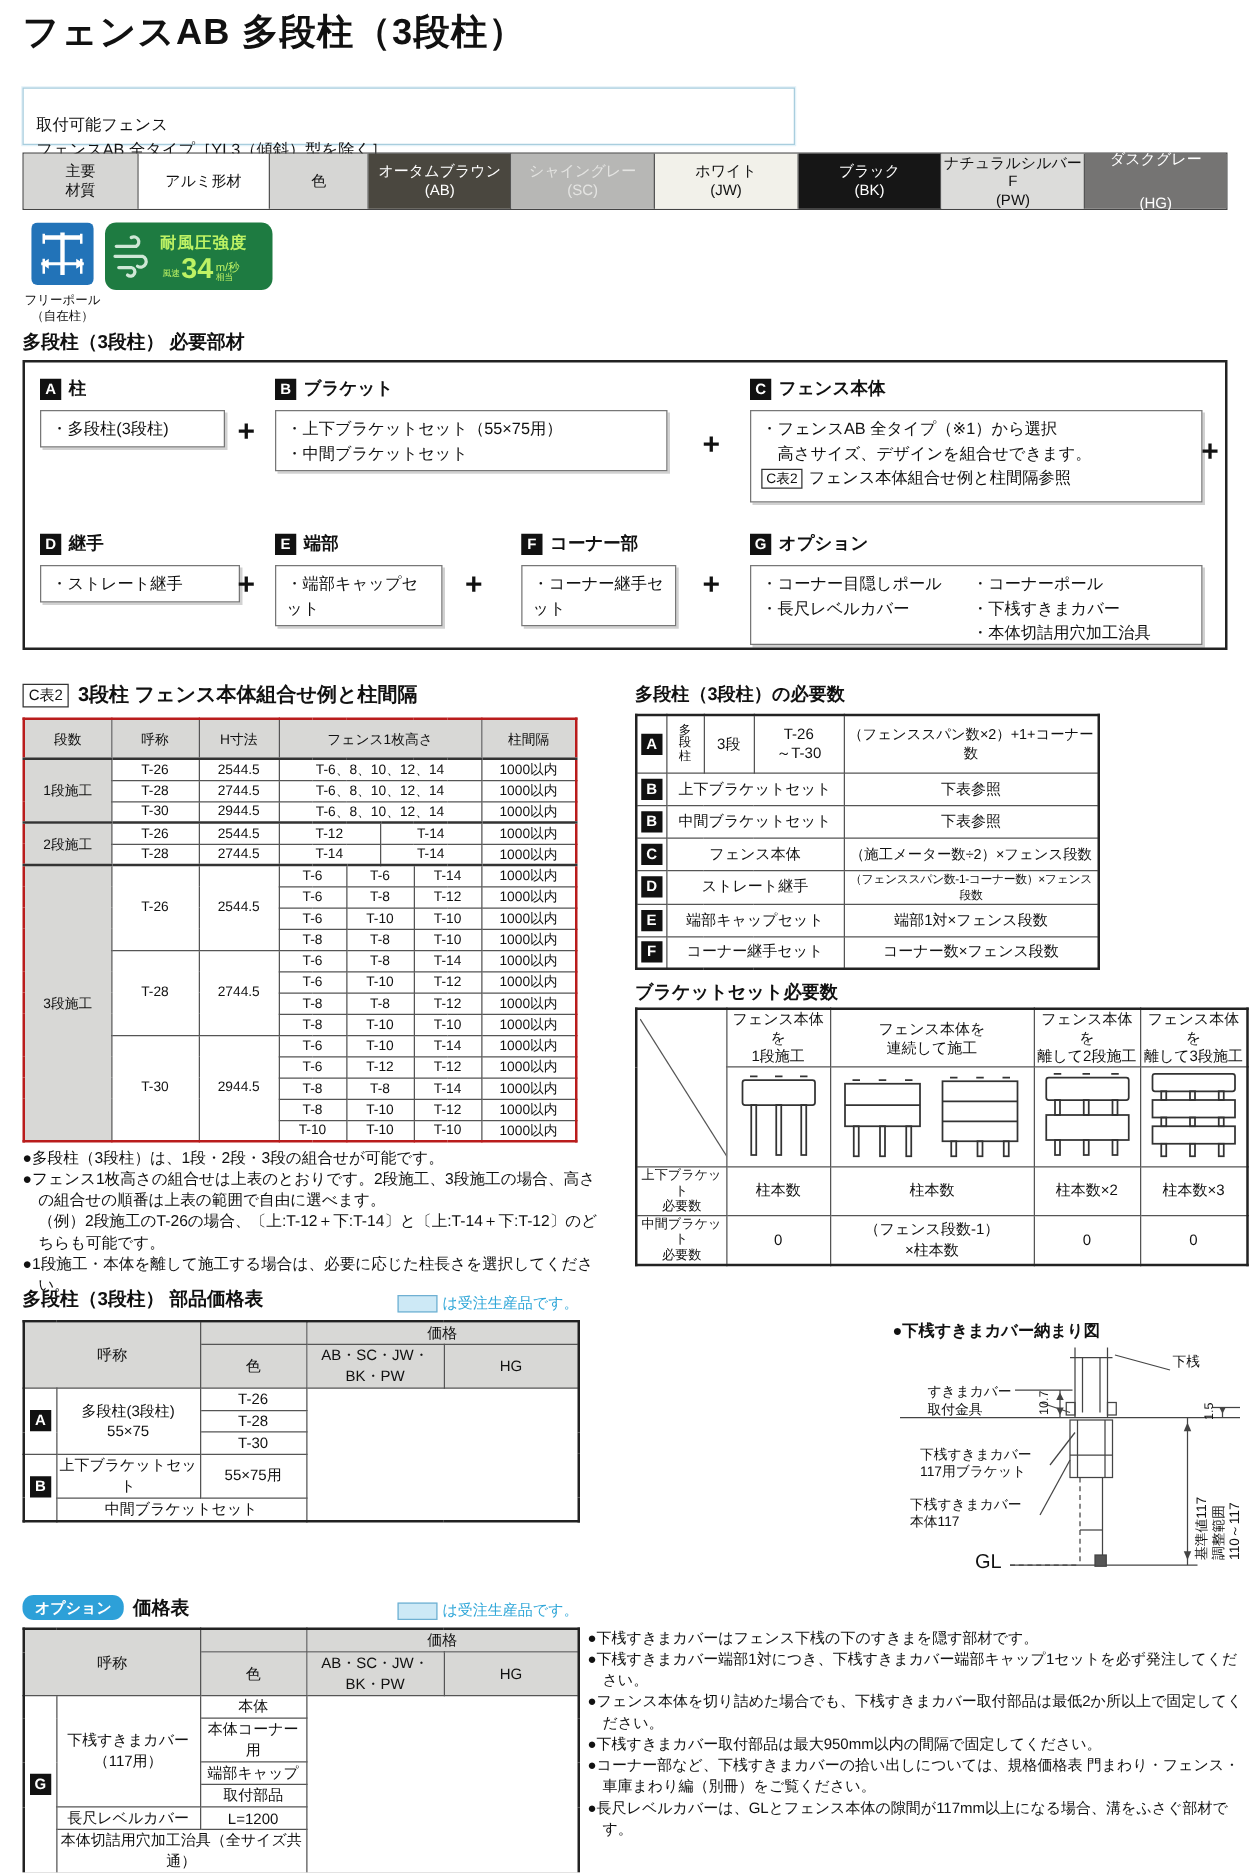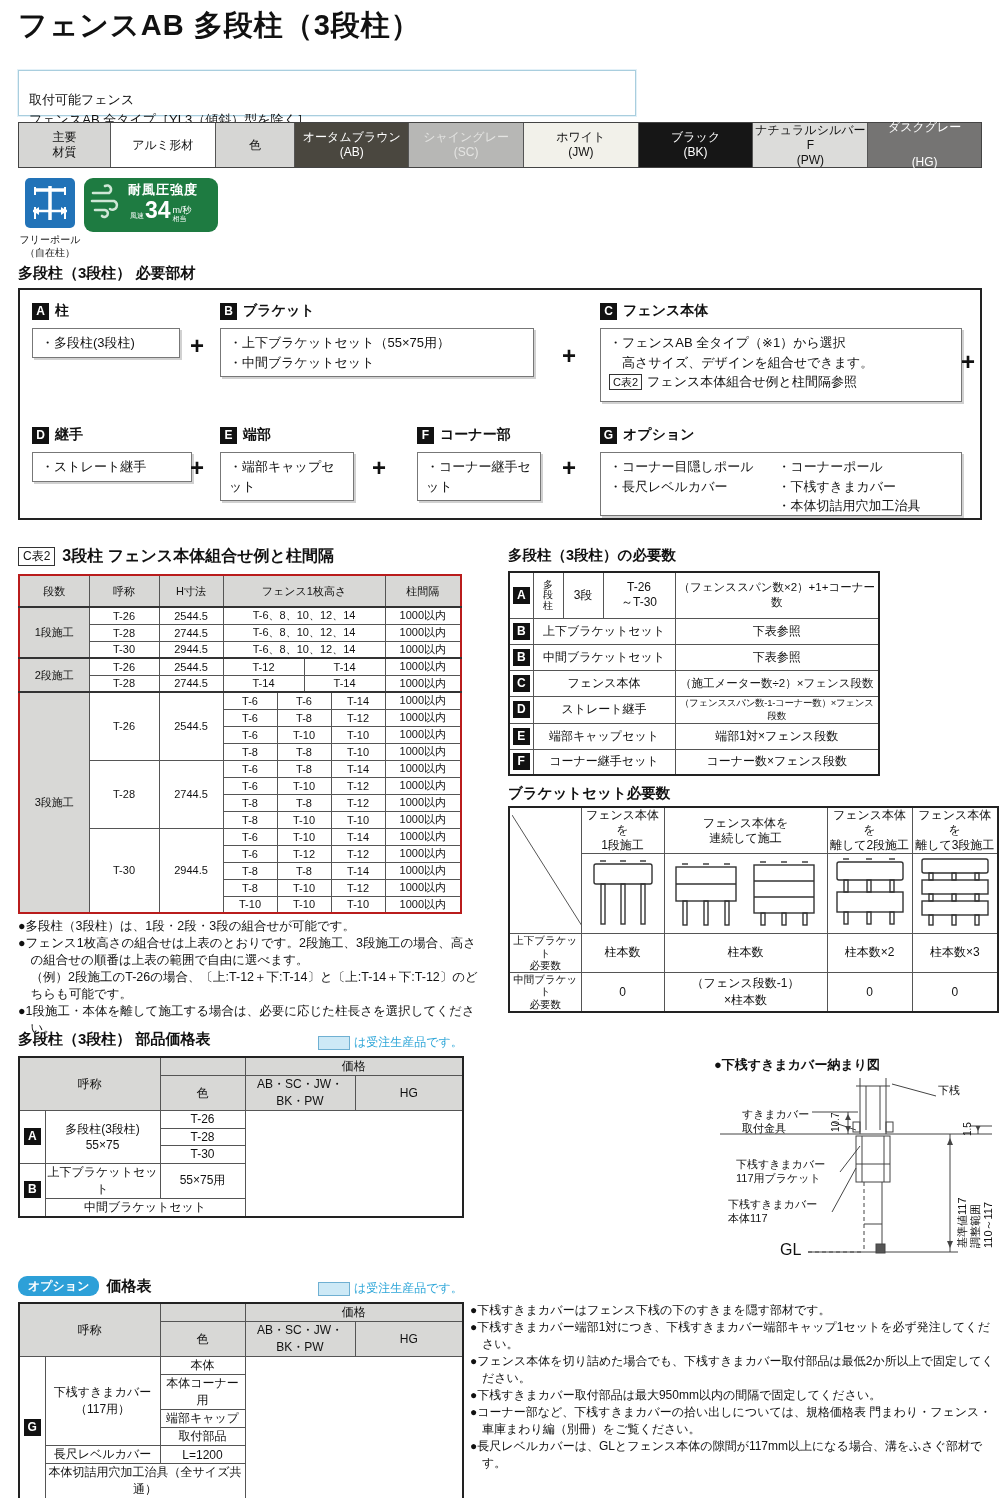--- a/index.html
+++ b/index.html
@@ -13,21 +13,21 @@
   .info-box{left:18px;top:70px;width:618px;height:46px;border:1px solid #a9cede;
             box-shadow:0 0 0 1px #e3f1f8;padding:19px 10px;font-size:13px;line-height:1.5;box-sizing:border-box;}
   .mat-bar{left:18px;top:122px;width:964px;height:46px;display:flex;border:1px solid #444;box-sizing:border-box;}
   .mat-cell{display:flex;flex-direction:column;align-items:center;justify-content:center;
             font-size:12px;line-height:1.25;text-align:center;border-right:1px solid #555;box-sizing:border-box;}
   .mat-cell:last-child{border-right:none;gap:20px;}
 
   .freepole{left:18px;top:178px;width:64px;text-align:center;}
   .freepole-label{font-size:10px;line-height:1.25;margin-top:2px;}
   .windbadge{left:84px;top:178px;width:134px;height:54px;background:#1e7b41;border-radius:9px;
-             display:flex;align-items:flex-start;padding:3px 6px;box-sizing:border-box;color:#ffffff;}
+             display:flex;align-items:center;padding:16px 6px;box-sizing:border-box;color:#bef264;}
   .wb-right{margin-left:4px;}
   .wb-title{font-size:13px;font-weight:bold;letter-spacing:1px;}
   .wb-row{display:flex;align-items:flex-end;line-height:1;}
   .wb-sm{font-size:7px;margin:0 1px 3px 2px;}
   .wb-val{font-size:23px;font-weight:bold;}
   .wb-unit{display:flex;flex-direction:column;margin-left:2px;}
   .wb-unit .u1{font-size:9px;}
   .wb-unit .u2{font-size:7px;}
 
   

